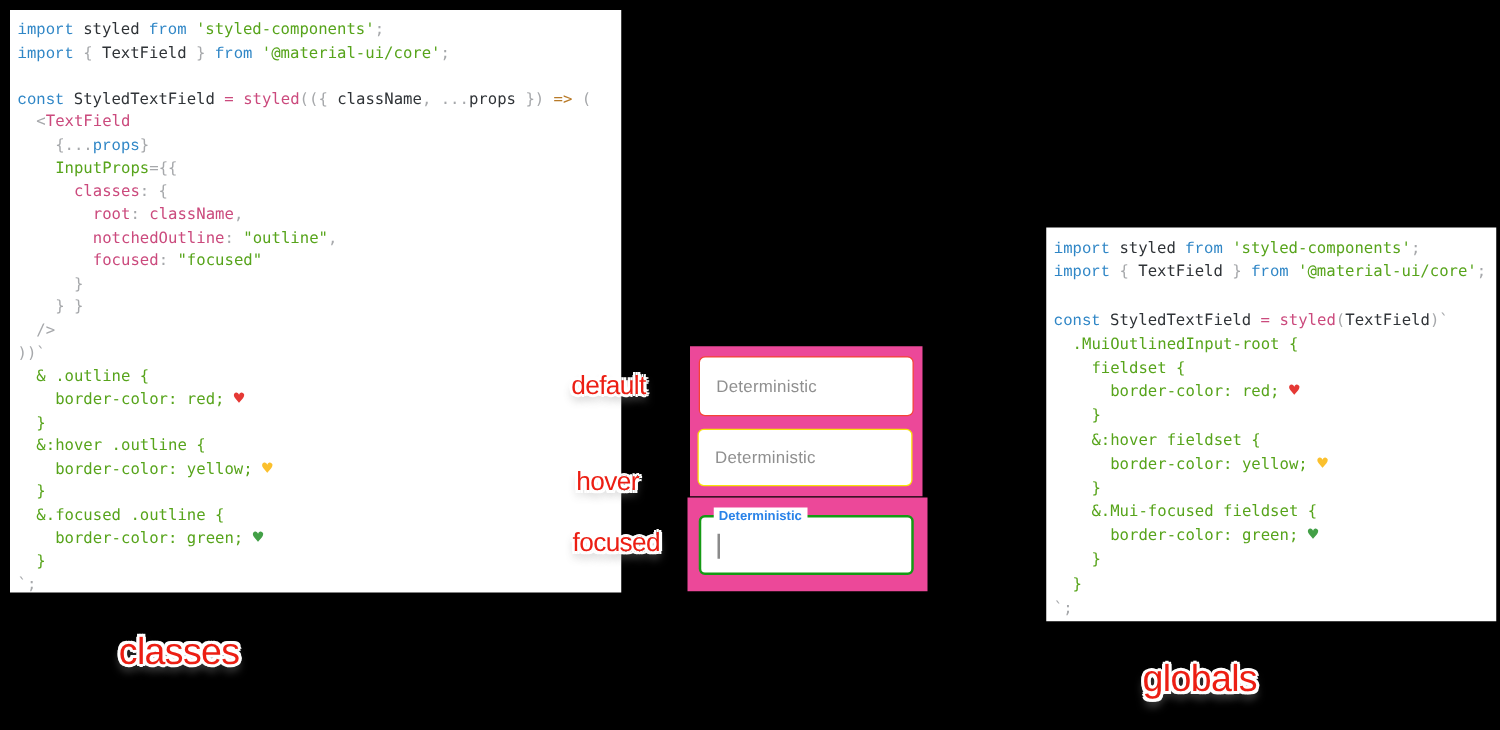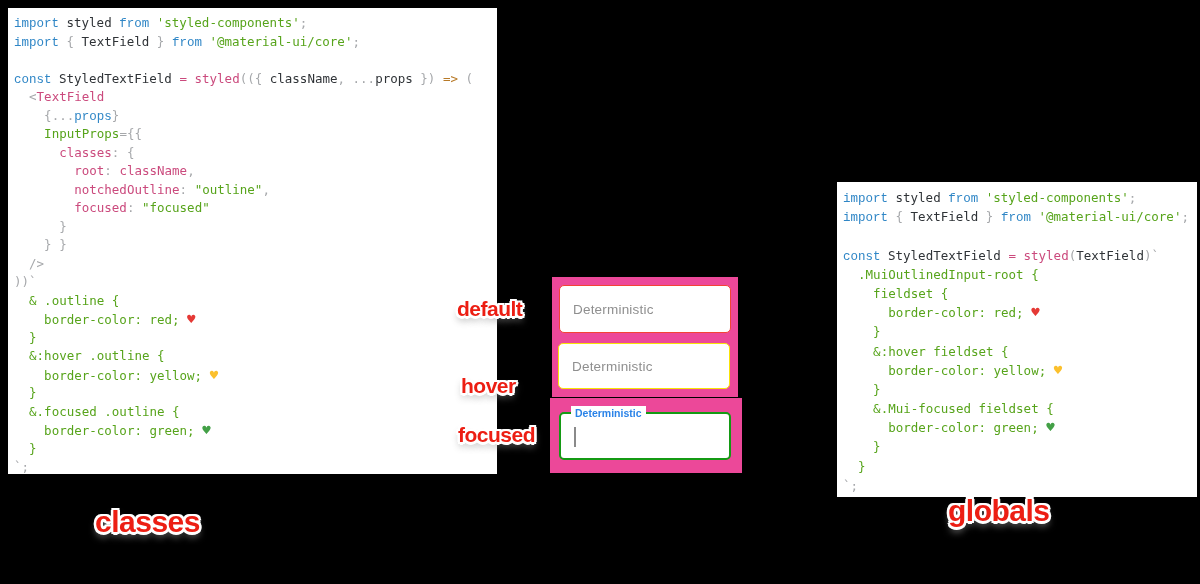--- a/index.html
+++ b/index.html
@@ -39,33 +39,33 @@
     position:absolute;left:13px;top:50%;transform:translateY(-50%);
     color:#8f8f8f;font-size:13.5px;letter-spacing:.2px;
   }
   .notch-label{
     position:absolute;top:-8px;left:10px;background:#fff;padding:0 4px;
     font-size:10.5px;font-weight:bold;color:var(--c-muiblue);line-height:14px;
   }
   .caret{position:absolute;left:13px;top:13px;width:2px;height:20px;background:#8a8a8a;}
 
   .state-label,.caption{
-    position:absolute;color:var(--c-label);font-weight:bold;letter-spacing:-0.5px;
+    position:absolute;color:var(--c-label);font-weight:normal;letter-spacing:-0.5px;
     text-shadow:
       -2px -2px 0 #fff, 2px -2px 0 #fff, -2px 2px 0 #fff, 2px 2px 0 #fff,
       -2.5px 0 0 #fff, 2.5px 0 0 #fff, 0 -2.5px 0 #fff, 0 2.5px 0 #fff,
       0 5px 7px rgba(150,150,150,.85);
   }
   .state-label{font-size:21px;}
   .label-default{left:457px;top:297px;}
   .label-hover{left:461px;top:374px;}
   .label-focused{left:458px;top:423px;}
   .caption{font-size:30px;}
   .caption-classes{left:95px;top:505px;}
-  .caption-globals{left:914px;top:494px;margin-left:34px;}
+  .caption-globals{left:914px;top:527px;}
 </style>
 </head>
 <body>
 
 <div class="code-box classes-box"><div class="code-line"><span class="tok-kw">import </span><span class="tok-id">styled </span><span class="tok-kw">from </span><span class="tok-str">'styled-components'</span><span class="tok-pun">;</span></div><div class="code-line"><span class="tok-kw">import </span><span class="tok-pun">{ </span><span class="tok-id">TextField </span><span class="tok-pun">} </span><span class="tok-kw">from </span><span class="tok-str">'@material-ui/core'</span><span class="tok-pun">;</span></div><div class="code-line">&nbsp;</div><div class="code-line"><span class="tok-kw">const </span><span class="tok-id">StyledTextField </span><span class="tok-pnk">= </span><span class="tok-pnk">styled</span><span class="tok-pun">(({ </span><span class="tok-id">className</span><span class="tok-pun">, ...</span><span class="tok-id">props</span><span class="tok-pun"> }) </span><span class="tok-orn">=&gt;</span><span class="tok-pun"> (</span></div><div class="code-line"><span class="tok-pun">  &lt;</span><span class="tok-pnk">TextField</span></div><div class="code-line"><span class="tok-pun">    {...</span><span class="tok-kw">props</span><span class="tok-pun">}</span></div><div class="code-line"><span class="tok-pun">    </span><span class="tok-grn">InputProps</span><span class="tok-pun">={{</span></div><div class="code-line"><span class="tok-pun">      </span><span class="tok-pnk">classes</span><span class="tok-pun">: {</span></div><div class="code-line"><span class="tok-pun">        </span><span class="tok-pnk">root</span><span class="tok-pun">: </span><span class="tok-pnk">className</span><span class="tok-pun">,</span></div><div class="code-line"><span class="tok-pun">        </span><span class="tok-pnk">notchedOutline</span><span class="tok-pun">: </span><span class="tok-str">"outline"</span><span class="tok-pun">,</span></div><div class="code-line"><span class="tok-pun">        </span><span class="tok-pnk">focused</span><span class="tok-pun">: </span><span class="tok-str">"focused"</span></div><div class="code-line"><span class="tok-pun">      }</span></div><div class="code-line"><span class="tok-pun">    } }</span></div><div class="code-line"><span class="tok-pun">  /&gt;</span></div><div class="code-line"><span class="tok-pun">))`</span></div><div class="code-line"><span class="tok-grn">  &amp; .outline {</span></div><div class="code-line"><span class="tok-grn">    border-color: red; </span><span class="tok-hr">♥</span></div><div class="code-line"><span class="tok-grn">  }</span></div><div class="code-line"><span class="tok-grn">  &amp;:hover .outline {</span></div><div class="code-line"><span class="tok-grn">    border-color: yellow; </span><span class="tok-hy">♥</span></div><div class="code-line"><span class="tok-grn">  }</span></div><div class="code-line"><span class="tok-grn">  &amp;.focused .outline {</span></div><div class="code-line"><span class="tok-grn">    border-color: green; </span><span class="tok-hg">♥</span></div><div class="code-line"><span class="tok-grn">  }</span></div><div class="code-line"><span class="tok-pun">`;</span></div></div>
 
 <div class="state-label label-default">default</div>
 <div class="state-label label-hover">hover</div>
 <div class="state-label label-focused">focused</div>
 

